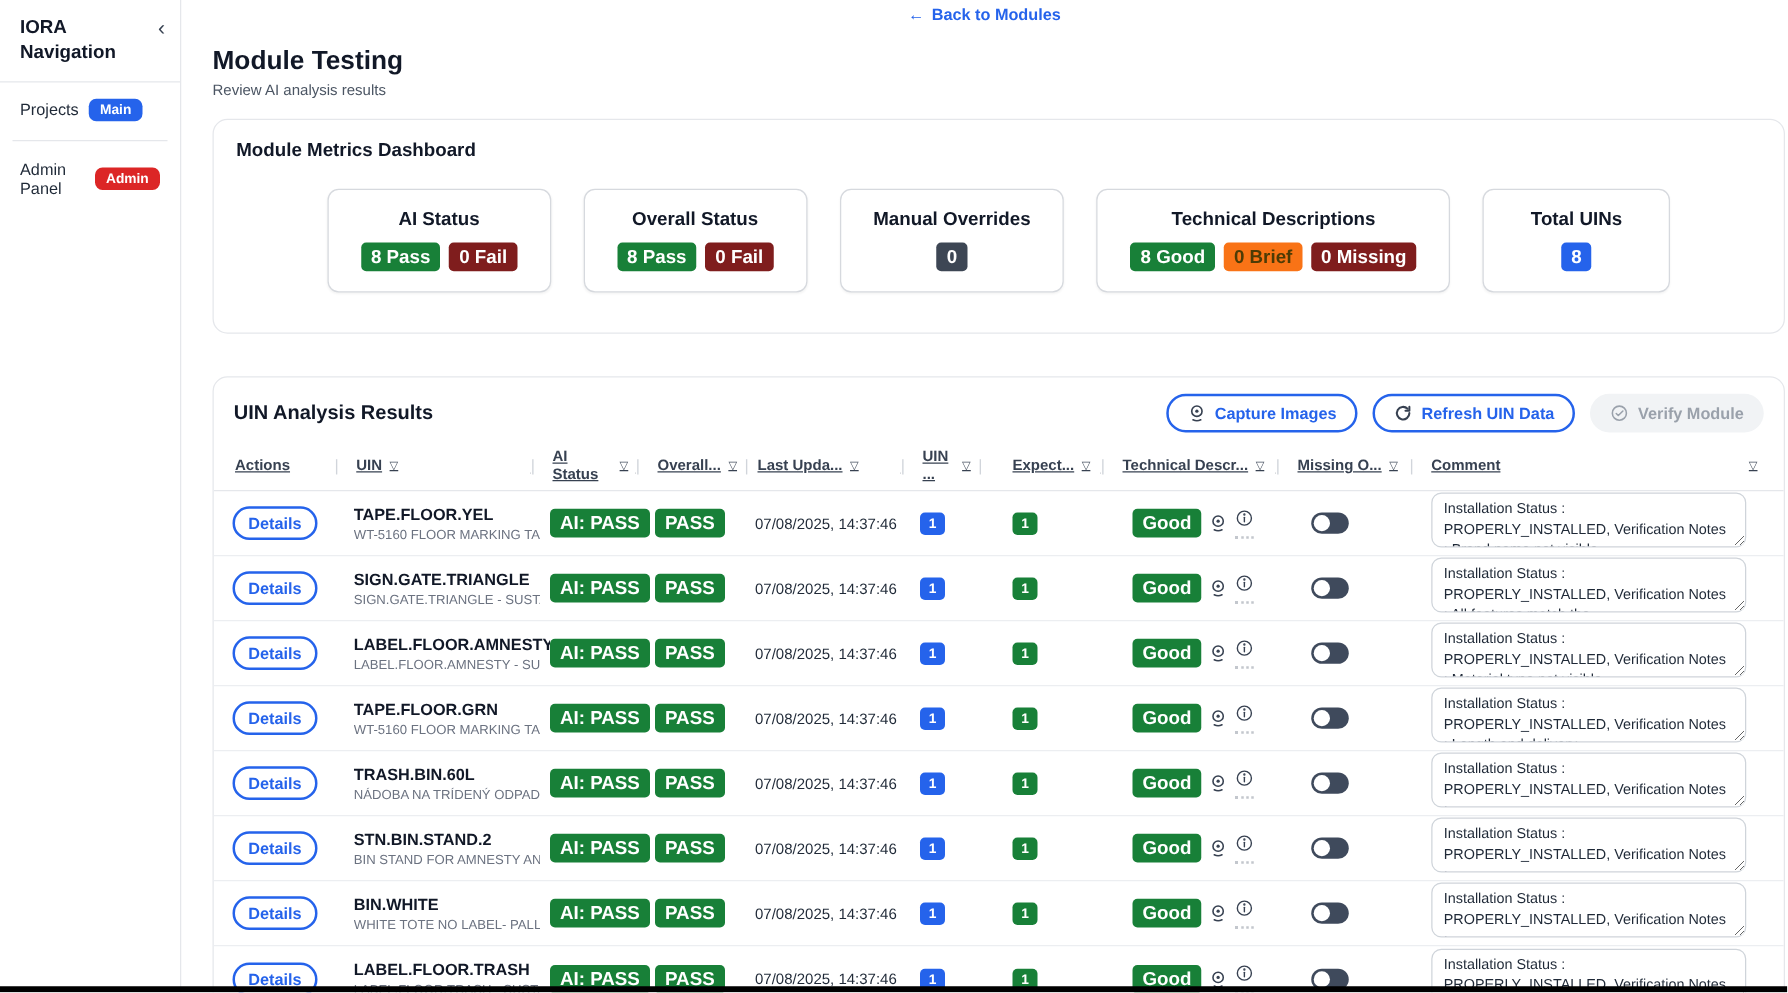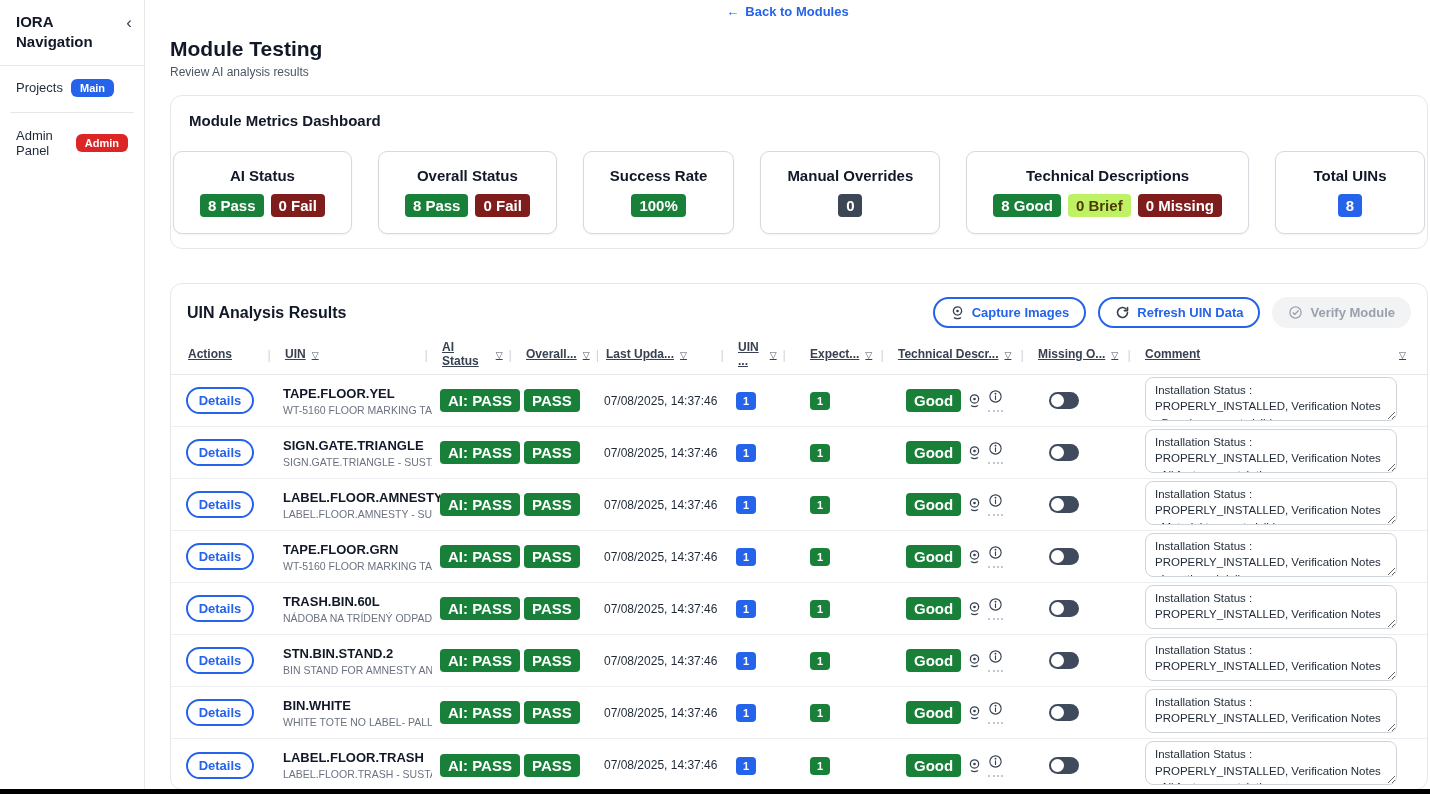--- a/index.html
+++ b/index.html
@@ -18,31 +18,31 @@
   .side-badge.blue { background:#2563eb; }
   .side-badge.red { background:#dc2626; }
 
   
   .main { position:absolute; left:145px; top:0; right:0; bottom:0; }
   .back-link { display:flex; justify-content:center; align-items:center; gap:6px; padding-top:4px; color:#2563eb; font-size:13px; font-weight:bold; cursor:pointer; }
   .page-title { font-size:21px; font-weight:bold; color:#111827; margin:18px 0 4px 25px; }
   .page-subtitle { font-size:12px; color:#4b5563; margin-left:25px; }
 
   .panel { border:1px solid #e5e7eb; border-radius:12px; margin-left:25px; background:#fff; }
-  .metrics-panel { margin-top:16px; height:154px; width:1258px; }
+  .metrics-panel { margin-top:16px; height:172px; width:1258px; }
   .panel-title { font-size:15px; font-weight:bold; color:#111827; padding:16px 18px 0 18px; }
 
   .metric-cards { display:flex; justify-content:center; gap:26px; margin-top:22px; }
   .metric-card { border:1px solid #d6d9de; border-radius:9px; background:#fff; box-shadow:0 1px 2px rgba(0,0,0,.05); padding:15px 26px 16px 26px; text-align:center; min-width:150px; }
   .metric-card-title { font-size:15px; font-weight:bold; color:#111827; margin-bottom:10px; white-space:nowrap; }
   .metric-card-badges { display:flex; justify-content:center; gap:7px; }
   .badge { display:inline-block; font-size:15px; font-weight:bold; padding:3px 8px; border-radius:4px; color:#fff; white-space:nowrap; }
   .badge.green { background:#188038; }
   .badge.red { background:#7f1d1d; }
-  .badge.yellow { background:#bef264; color:#4d3b05; }
+  .badge.yellow { background:#f97316; color:#4d3b05; }
   .badge.blue { background:#2563eb; }
   .badge.dark { background:#3d4654; }
 
   
   .results-panel { margin-top:34px; width:1258px; height:507px; overflow:hidden; }
   .results-header { display:flex; justify-content:space-between; align-items:center; padding:13px 16px 10px 16px; }
   .results-title { font-size:16px; font-weight:bold; color:#111827; }
   .results-actions { display:flex; gap:12px; align-items:flex-start; }
   .pill-btn { display:flex; align-items:center; gap:7px; border:2px solid #2563eb; color:#2563eb; background:#fff; font-family:inherit; font-size:13px; font-weight:bold; border-radius:999px; padding:6px 15px; cursor:pointer; }
   .pill-btn.disabled { border:none; background:#f1f3f5; color:#9aa1ab; cursor:default; padding:8px 16px; }
@@ -118,26 +118,20 @@
   </div>
 
   <div class="metric-card">
     <div class="metric-card-title">Overall Status</div>
     <div class="metric-card-badges">
               <span class="badge green">8 Pass</span>
               <span class="badge red">0 Fail</span>
             </div>
   </div>
 
-  <div class="metric-card">
-    <div class="metric-card-title">Success Rate</div>
-    <div class="metric-card-badges">
-              <span class="badge green">100%</span>
-            </div>
-  </div>
 
   <div class="metric-card">
     <div class="metric-card-title">Manual Overrides</div>
     <div class="metric-card-badges">
               <span class="badge dark">0</span>
             </div>
   </div>
 
   <div class="metric-card">
     <div class="metric-card-title">Technical Descriptions</div>

